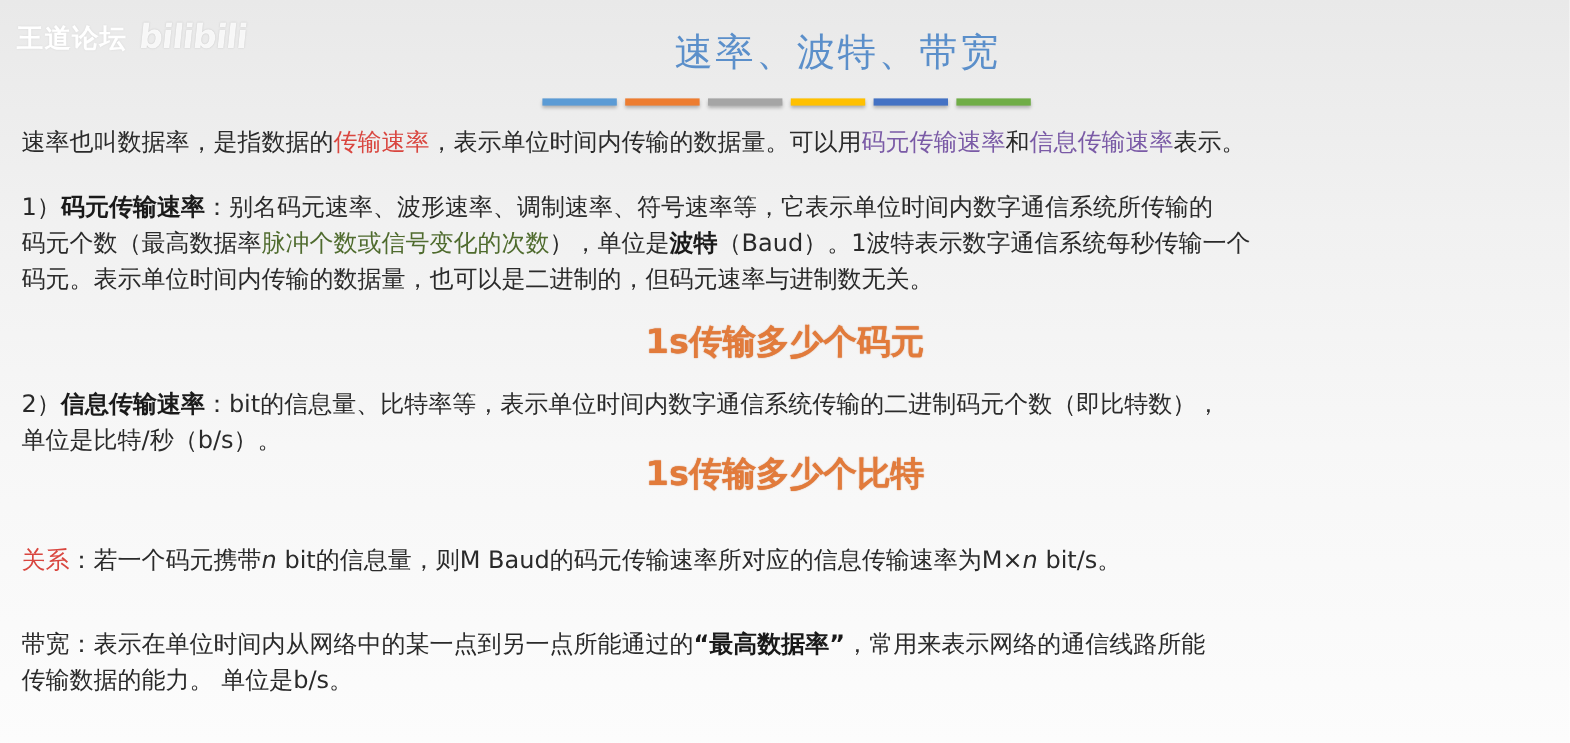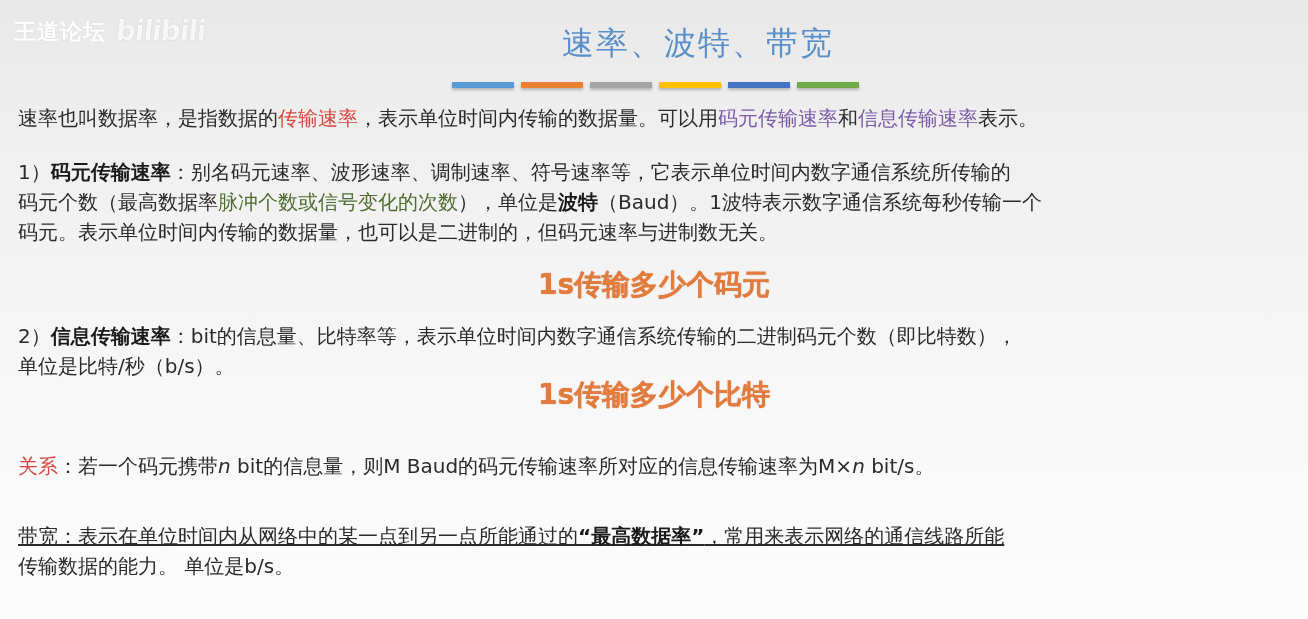--- a/index.html
+++ b/index.html
@@ -81,18 +81,18 @@
 </div>
 <div class="line" style="top:352px;">
   <span>单位是比特/秒（b/s）。</span>
 </div>
 <div class="big-orange" style="top:376px;">1s传输多少个比特</div>
 
 <div class="line" style="top:452px;">
   <span class="red">关系</span><span>：若一个码元携带</span><span class="i">n</span><span> bit的信息量，则M Baud的码元传输速率所对应的信息传输速率为M×</span><span class="i">n</span><span> bit/s。</span>
 </div>
 
-<div class="line" style="top:522px;text-decoration:underline;">
+<div class="line" style="top:522px;">
   <span>带宽：表示在单位时间内从网络中的某一点到另一点所能通过的</span><span class="b">“最高数据率”</span><span>，常用来表示网络的通信线路所能</span>
 </div>
 <div class="line" style="top:552px;">
   <span>传输数据的能力。 单位是b/s。</span>
 </div>
 
 </body></html>

